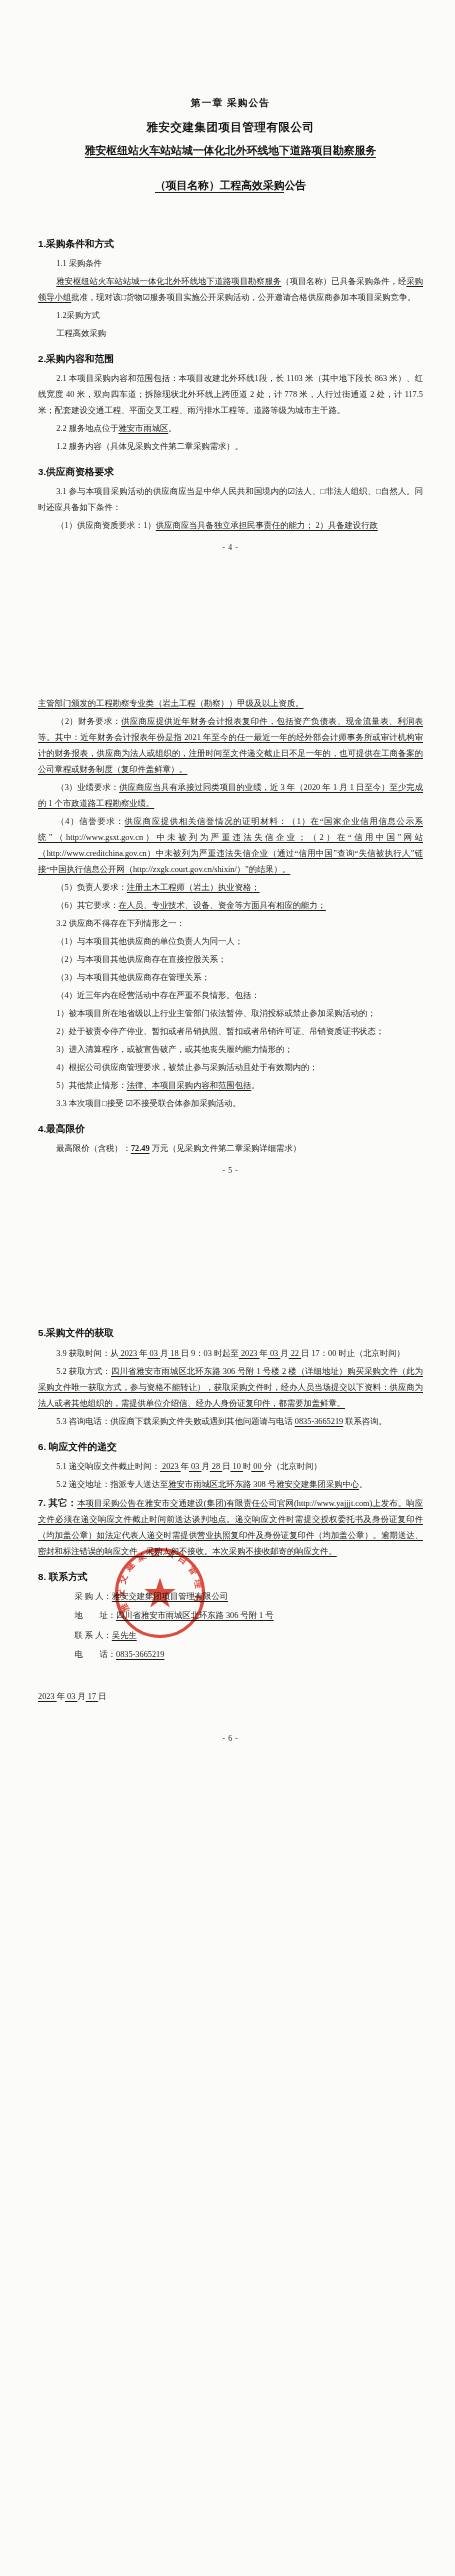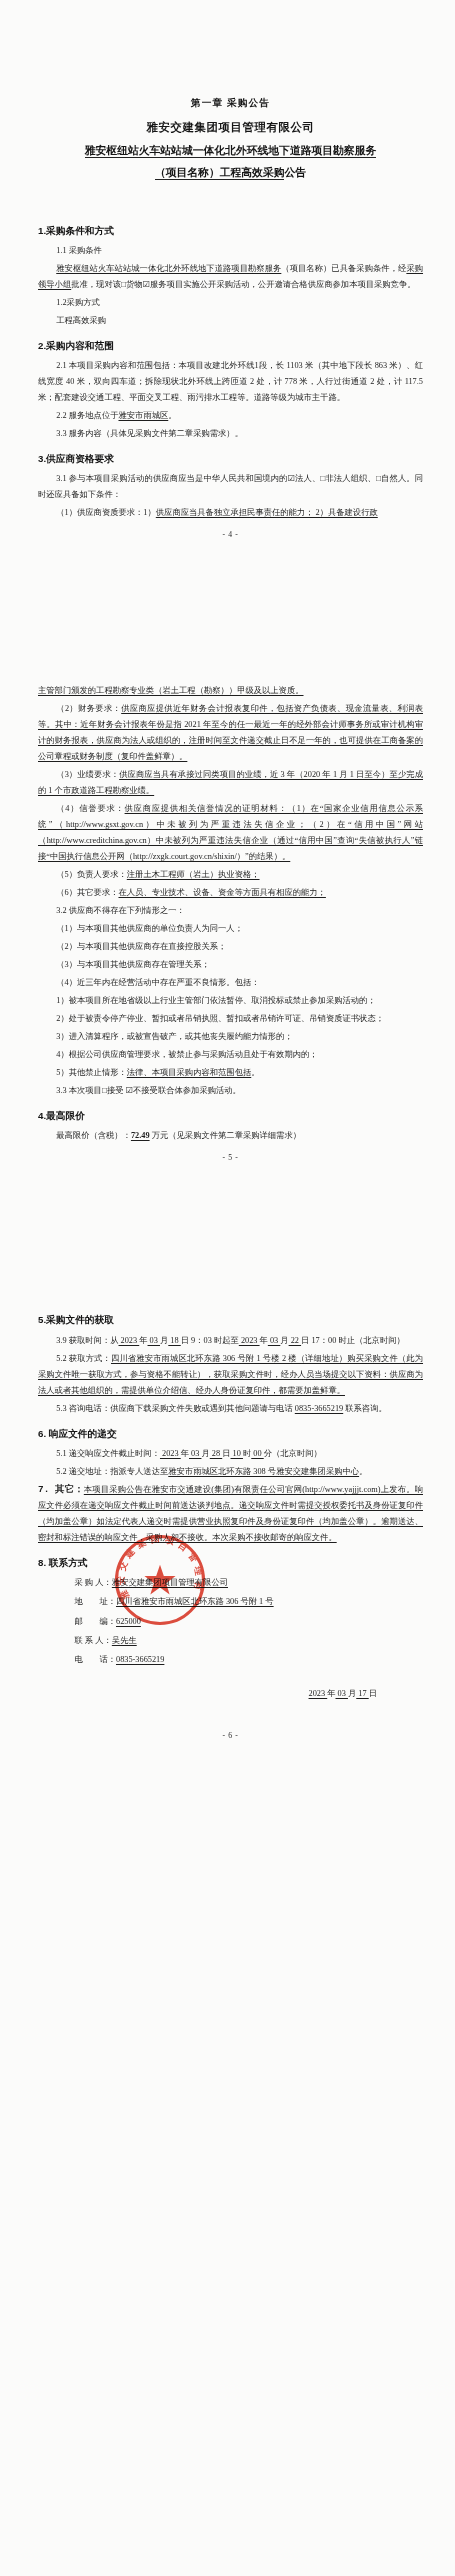--- a/index.html
+++ b/index.html
@@ -9,36 +9,36 @@
     font-family:"Liberation Serif", serif;
   }
   .doc { position:relative; width:456px; height:1939px; }
   .inner { padding:0 33px 0 38px; }
   .pgA { padding-top:96px; }
   .center { text-align:center; }
   .hd { font-family:"Liberation Sans", sans-serif; font-weight:700; color:#161616; }
   .chapter { font-size:9.7px; line-height:13.7px; letter-spacing:1.1px; }
   .company { font-size:11.4px; line-height:16px; margin-top:9px; letter-spacing:0.6px; }
   .title1  { font-size:10.8px; line-height:17px; margin-top:7.4px; }
-  .title2  { font-size:10.8px; line-height:17px; margin-top:5px; }
+  .title2  { font-size:10.8px; line-height:17px; margin-top:18px; }
   .t-u { border-bottom:1.1px solid #222; padding-bottom:1.1px; }
   .sh { font-family:"Liberation Sans", sans-serif; font-weight:700; font-size:9.7px;
         line-height:15px; margin:9px 0 5.1px; color:#141414; }
   .mt-lg { margin-top:42px; }
   .para { font-size:8.3px; line-height:16px; text-align:justify; margin:2px 0; }
   .ind { text-indent:2.2em; }
   .u { text-decoration:underline; text-underline-offset:2.3px; text-decoration-thickness:0.6px; }
   .b { font-weight:700; }
-  .h-inline { font-family:Liberation Mono, monospace; font-weight:700; font-size:9.4px; }
+  .h-inline { font-family:Liberation Sans, sans-serif; font-weight:700; font-size:9.4px; }
   .pagenum { text-align:center; font-size:7.7px; margin-top:9px; letter-spacing:0.6px; color:#2a2a2a; }
   .spacer-a { height:142px; }
   .spacer-b { height:141px; }
   .crow { font-size:8.3px; line-height:16px; margin:3.4px 0; }
   .clabel { display:inline-block; min-width:55px; }
-  .date-line { text-align:right; padding-right:46px; margin-top:20px; font-size:8.3px; }
+  .date-line { padding-right:46px; margin-top:28px; font-size:8.3px; }
   .pg6 { margin-top:32px; }
   .tail { position:relative; }
   .stamp { position:absolute; left:74px; top:50px; width:96px; height:96px;
            mix-blend-mode:multiply; opacity:0.9; pointer-events:none; }
 </style>
 </head>
 <body>
 
 <div class="doc">
   <div class="inner pgA">
@@ -50,21 +50,21 @@
 
     <div class="sh mt-lg">1.采购条件和方式</div>
     <div class="para ind">1.1 采购条件</div>
     <div class="para ind"><span class="u">雅安枢纽站火车站站城一体化北外环线地下道路项目勘察服务</span><span>（项目名称）已具备采购条件，经</span><span class="u">采购领导小组</span><span>批准，现对该□货物☑服务项目实施公开采购活动，公开邀请合格供应商参加本项目采购竞争。</span></div>
     <div class="para ind">1.2采购方式</div>
     <div class="para ind"><span>工程高效采购</span></div>
 
     <div class="sh">2.采购内容和范围</div>
     <div class="para ind"><span>2.1 本项目采购内容和范围包括：本项目改建北外环线1段，长 1103 米（其中地下段长 863 米）、红线宽度 40 米，双向四车道；拆除现状北外环线上跨匝道 2 处，计 778 米，人行过街通道 2 处，计 117.5 米；配套建设交通工程、平面交叉工程、雨污排水工程等。道路等级为城市主干路。</span></div>
     <div class="para ind"><span>2.2 服务地点位于</span><span class="u">雅安市雨城区</span><span>。</span></div>
-    <div class="para ind"><span>3.3 服务内容（具体见采购文件第二章采购需求）。</span></div>
+    <div class="para ind"><span>1.2 服务内容（具体见采购文件第二章采购需求）。</span></div>
 
     <div class="sh">3.供应商资格要求</div>
     <div class="para ind"><span>3.1 参与本项目采购活动的供应商应当是中华人民共和国境内的☑法人、□非法人组织、□自然人。同时还应具备如下条件：</span></div>
     <div class="para ind"><span>（1）供应商资质要求：1）</span><span class="u">供应商应当具备独立承担民事责任的能力； 2）具备建设行政</span></div>
 
     <div class="pagenum">- 4 -</div>
   </div>
 
   <div class="spacer-a"></div>
 
@@ -105,21 +105,20 @@
     <div class="para ind"><span>5.1 递交响应文件截止时间：</span><span class="u"> 2023 </span><span>年</span><span class="u"> 03 </span><span>月</span><span class="u"> 28 </span><span>日</span><span class="u"> 10 </span><span>时</span><span class="u"> 00 </span><span>分（北京时间）</span></div>
     <div class="para ind"><span>5.2 递交地址：指派专人送达至</span><span class="u">雅安市雨城区北环东路 308 号雅安交建集团采购中心</span><span>。</span></div>
 
     <div class="tail">
       <div class="para"><span class="h-inline">7. 其它：</span><span><span class="u">本项目采购公告在雅安市交通建设(集团)有限责任公司官网(http://www.yajjjt.com)上发布。响应文件必须在递交响应文件截止时间前送达谈判地点。递交响应文件时需提交授权委托书及身份证复印件（均加盖公章）如法定代表人递交时需提供营业执照复印件及身份证复印件（均加盖公章）。逾期送达、密封和标注错误的响应文件，采购人恕不接收。本次采购不接收邮寄的响应文件。</span></span></div>
 
       <div class="sh">8. 联系方式</div>
 
       <div class="crow ind"><span class="clabel">采 购 人：</span><span class="u">雅安交建集团项目管理有限公司</span></div>
       <div class="crow ind"><span class="clabel">地　　址：</span><span class="u">四川省雅安市雨城区北环东路 306 号附 1 号</span></div>
-      <div class="crow ind"><span class="clabel">邮　　编：</span><span class="u">625000</span></div>
       <div class="crow ind"><span class="clabel">联 系 人：</span><span class="u">吴先生</span></div>
       <div class="crow ind"><span class="clabel">电　　话：</span><span class="u">0835-3665219</span></div>
 
       <svg class="stamp" viewBox="0 0 170 170">
         <circle cx="85" cy="85" r="77" fill="none" stroke="#dc3a2a" stroke-width="5.5"></circle>
         <polygon fill="#dc3a2a" points="85,58 91.8,77.7 112.6,78 95.9,90.6 102,110.5 85,98.5 67.9,110.5 74.1,90.6 57.4,78 78.2,77.7"></polygon>
         <path id="stamp-arc" d="M 31,116 A 64,64 0 1 1 139,116" fill="none"></path>
         <text font-size="16" fill="#dc3a2a" font-family="Liberation Sans, sans-serif" font-weight="700">
           <textPath href="#stamp-arc" startOffset="0" textLength="330" lengthAdjust="spacing">雅安交建集团项目管理有限公司</textPath>
         </text>

